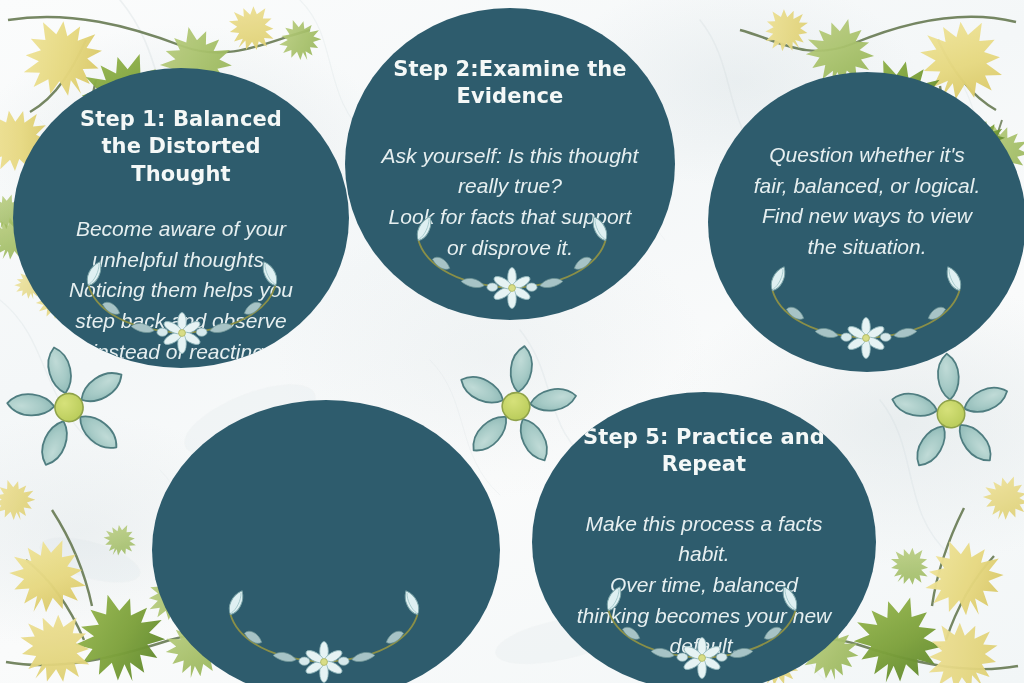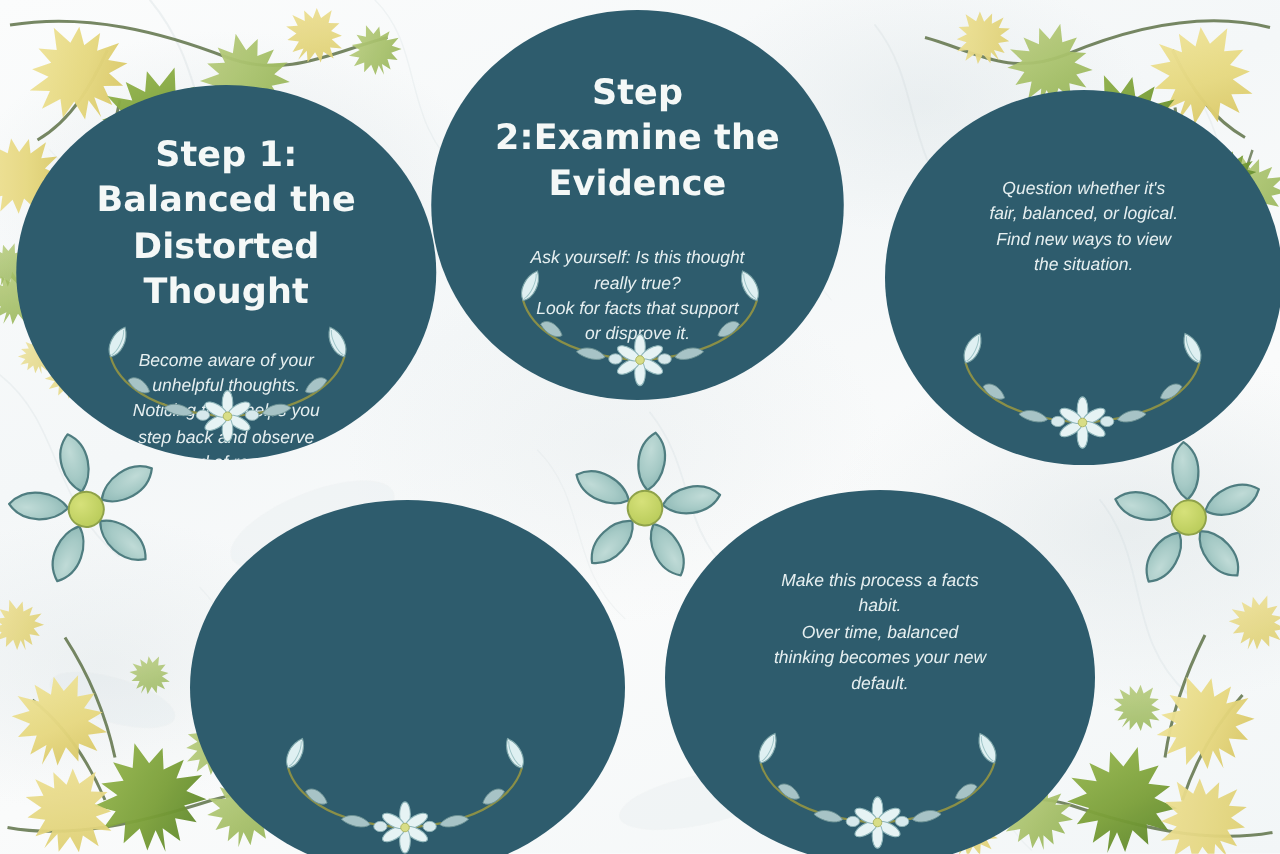--- a/index.html
+++ b/index.html
@@ -43,31 +43,31 @@
     flex-direction: column;
     align-items: center;
     text-align: center;
     color: #f2f7f6;
     overflow: hidden;
   }
 
   .step-title {
     font-family: "DejaVu Sans", sans-serif;
     font-weight: 700;
-    font-size: 28px;
+    font-size: 21px;
     line-height: 1.30;
     letter-spacing: 0.1px;
     color: #f4f8f7;
     width: 74%;
   }
 
   .step-body {
     font-family: "Liberation Sans", sans-serif;
     font-style: italic;
-    font-size: 14px;
+    font-size: 21px;
     line-height: 1.46;
     color: #e6eff0;
     width: 80%;
     white-space: pre-line;
   }
 
   
   #circle-1 { left: 13px;  top: 68px;  width: 336px; height: 300px; padding-top: 38px; }
   #circle-1 .step-body { margin-top: 26px; }
 
@@ -249,20 +249,22 @@
     <div class="step-body">Question whether it's
 fair, balanced, or logical.
 Find new ways to view
 the situation.</div>
   </div>
 
   <div class="step-circle" id="circle-4">
   </div>
 
   <div class="step-circle" id="circle-5">
+    <div class="step-title">Step 5: Practice and
+Repeat</div>
     <div class="step-body">Make this process a facts
 habit.
 Over time, balanced
 thinking becomes your new
 default.</div>
   </div>
 
   <svg class="deco" style="left:0; top:0; width:1024px; height:683px;" viewBox="0 0 1024 683">
     <defs>
       <g id="sprig-half">

